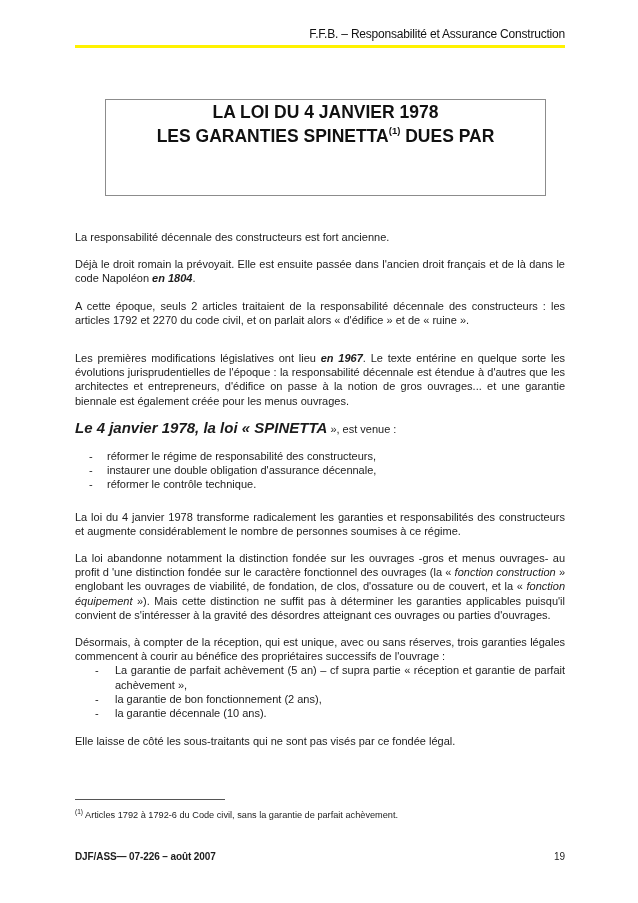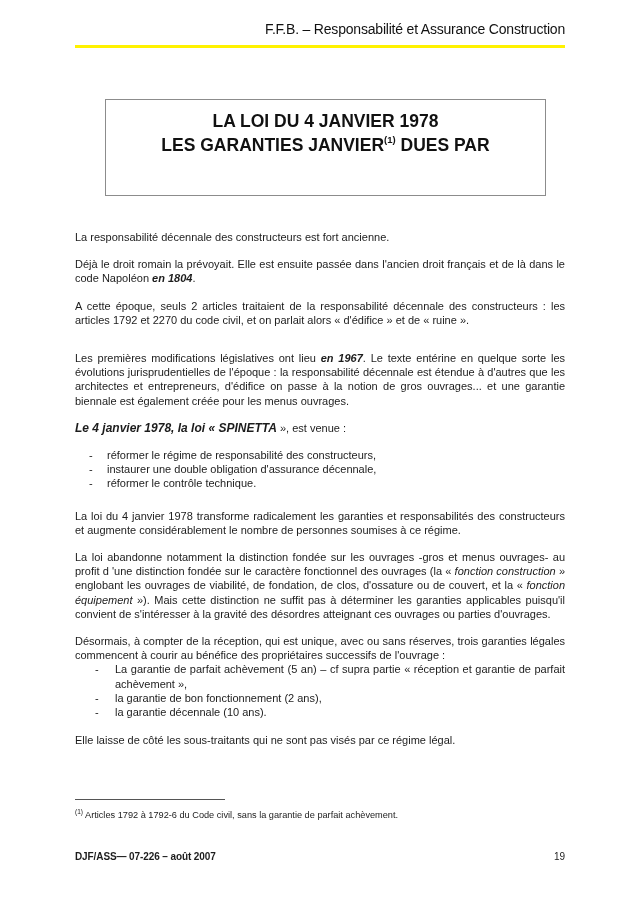--- a/index.html
+++ b/index.html
@@ -7,33 +7,32 @@
     width: 638px; height: 903px;
     background: #ffffff;
     font-family: "Liberation Sans", sans-serif;
     color: #1c1c1c;
     position: relative;
     overflow: hidden;
   }
   .page { position: absolute; inset: 0; }
 
   .header {
-    position: absolute; top: 21px; left: 75px; width: 490px;
+    position: absolute; top: 27px; left: 75px; width: 490px;
     text-align: right;
-    font-size: 14px; letter-spacing: -0.2px; color: #111;
+    font-size: 12px; letter-spacing: -0.2px; color: #111;
   }
   .yellow-rule {
     position: absolute; top: 45px; left: 75px; width: 490px; height: 3px;
   }
 
   .title-box {
     position: absolute; top: 99px; left: 105px; width: 441px; height: 97px;
     box-sizing: border-box;
     border: 1px solid #8c8c8c;
-    padding-top: 9px;
     text-align: center;
     font-weight: bold;
     font-size: 17.5px;
     line-height: 24px;
     color: #111;
   }
   .title-box sup { font-size: 9.5px; line-height: 0; position: relative; top: -1px; }
 
   .content {
     position: absolute; top: 230px; left: 75px; width: 490px;
@@ -43,21 +42,21 @@
   .content p { margin: 0 0 13px 0; }
   .content p.mb-lg { margin-bottom: 24px; }
   .content p.mb-sm { margin-bottom: 0; }
   .bi { font-weight: bold; font-style: italic; }
   .it { font-style: italic; }
 
   .heading {
     margin: 0 0 8px 0;
     text-align: left;
   }
-  .heading .bi { font-size: 12px; }
+  .heading .bi { font-size: 15px; }
 
   .list { margin: 0 0 18px 0; text-align: left; }
   .list .li { display: flex; }
   .list1 .li { padding-left: 14px; }
   .list1 .dash { flex: none; width: 18px; }
   .list2 { margin-bottom: 14px; }
   .list2 .li { padding-left: 20px; text-align: justify; }
   .list2 .dash { flex: none; width: 20px; }
 
   .footnote {
@@ -79,21 +78,21 @@
 
 <div class="page">
 
   <div class="header">
     <span>F.F.B. – Responsabilité et Assurance Construction</span>
   </div>
   <div class="yellow-rule" style="background: rgb(255, 242, 0);"></div>
 
   <div class="title-box" style="border-color: rgb(140, 140, 140);">
     <div>LA LOI DU 4 JANVIER 1978</div>
-    <div><span>LES GARANTIES JANVIER</span><sup>(1)</sup><span> DUES PAR</span></div>
+    <div><span>LES GARANTIES SPINETTA</span><sup>(1)</sup><span> DUES PAR</span></div>
   </div>
 
   <div class="content">
 
     <p>La responsabilité décennale des constructeurs est fort ancienne.</p>
 
     <p><span>Déjà le droit romain la prévoyait. Elle est ensuite passée dans l'ancien droit français et de là dans le code Napoléon </span><span class="bi">en 1804</span><span>.</span></p>
 
     <p class="mb-lg">A cette époque, seuls 2 articles traitaient de la responsabilité décennale des constructeurs : les articles 1792 et 2270 du code civil, et on parlait alors « d'édifice » et de « ruine ».</p>
 
@@ -131,21 +130,21 @@
           <span class="dash">-</span>
           <span>la garantie de bon fonctionnement (2 ans),</span>
         </div>
       <div class="li">
           <span class="dash">-</span>
           <span>la garantie décennale (10 ans).</span>
         </div>
     </div>
 
 
-    <p>Elle laisse de côté les sous-traitants  qui ne sont pas visés par ce régime légal.</p>
+    <p>Elle laisse de côté les sous-traitants  qui ne sont pas visés par ce fondée légal.</p>
 
   </div>
 
   <div class="footnote">
     <div class="footnote-rule"></div>
     <div><sup>(1)</sup><span> Articles 1792 à 1792-6 du Code civil, sans la garantie de parfait achèvement.</span></div>
   </div>
 
   <div class="footer">
     <span class="footer-ref">DJF/ASS— 07-226 – août 2007</span>

